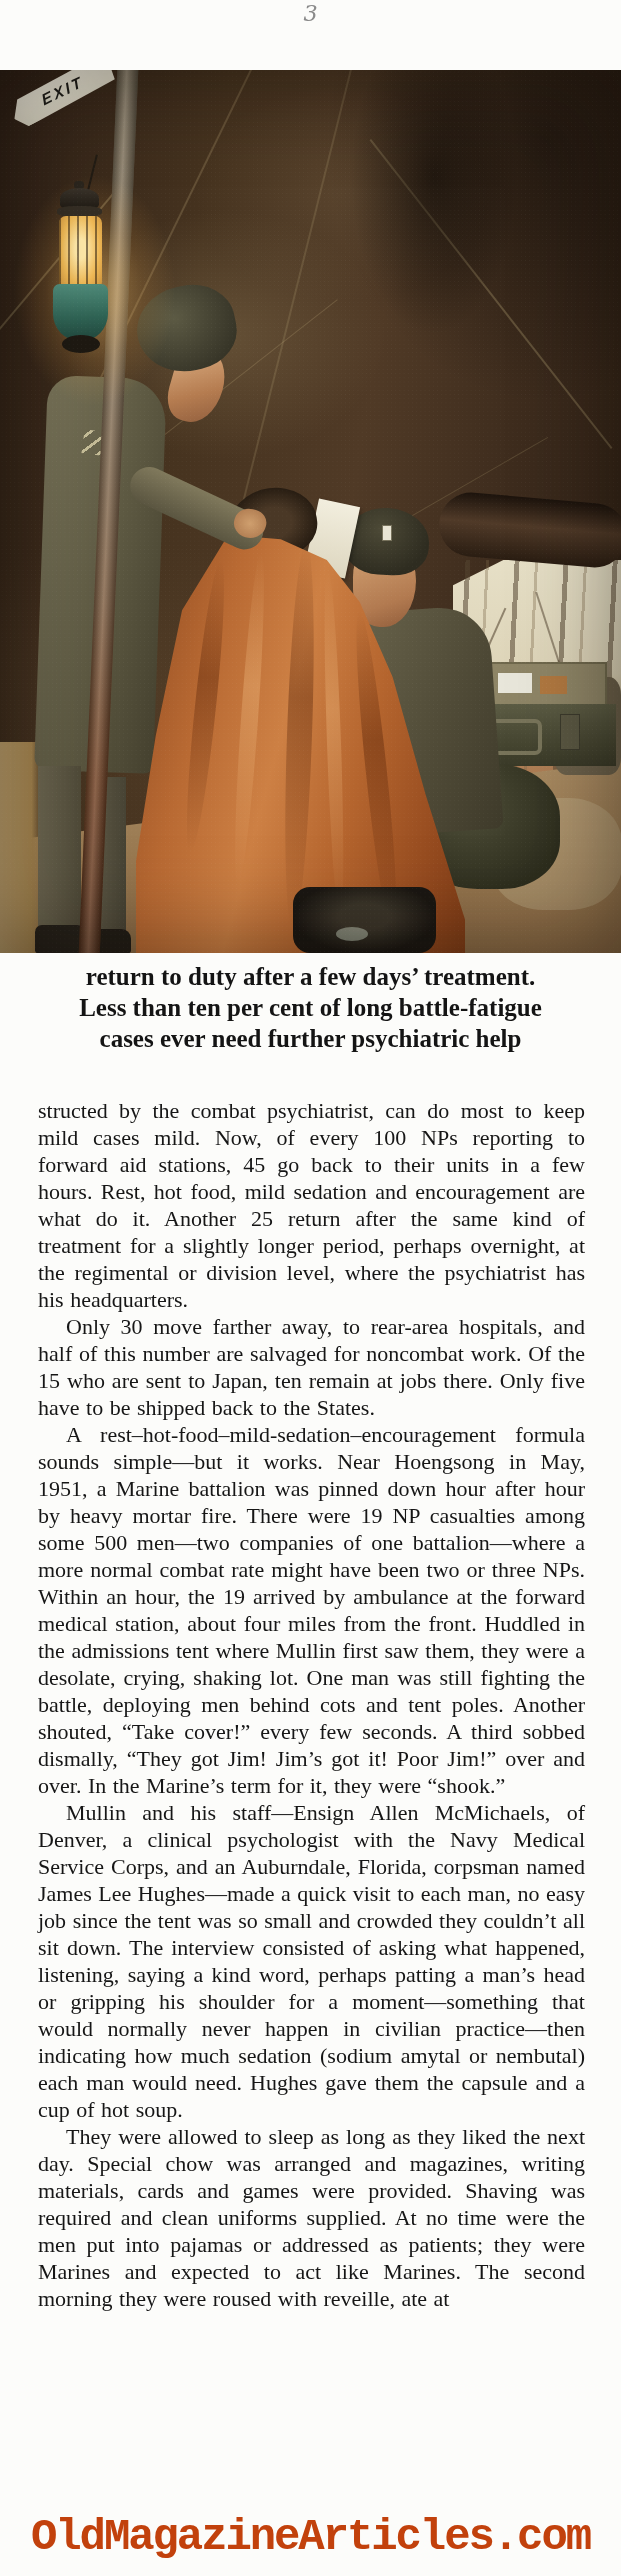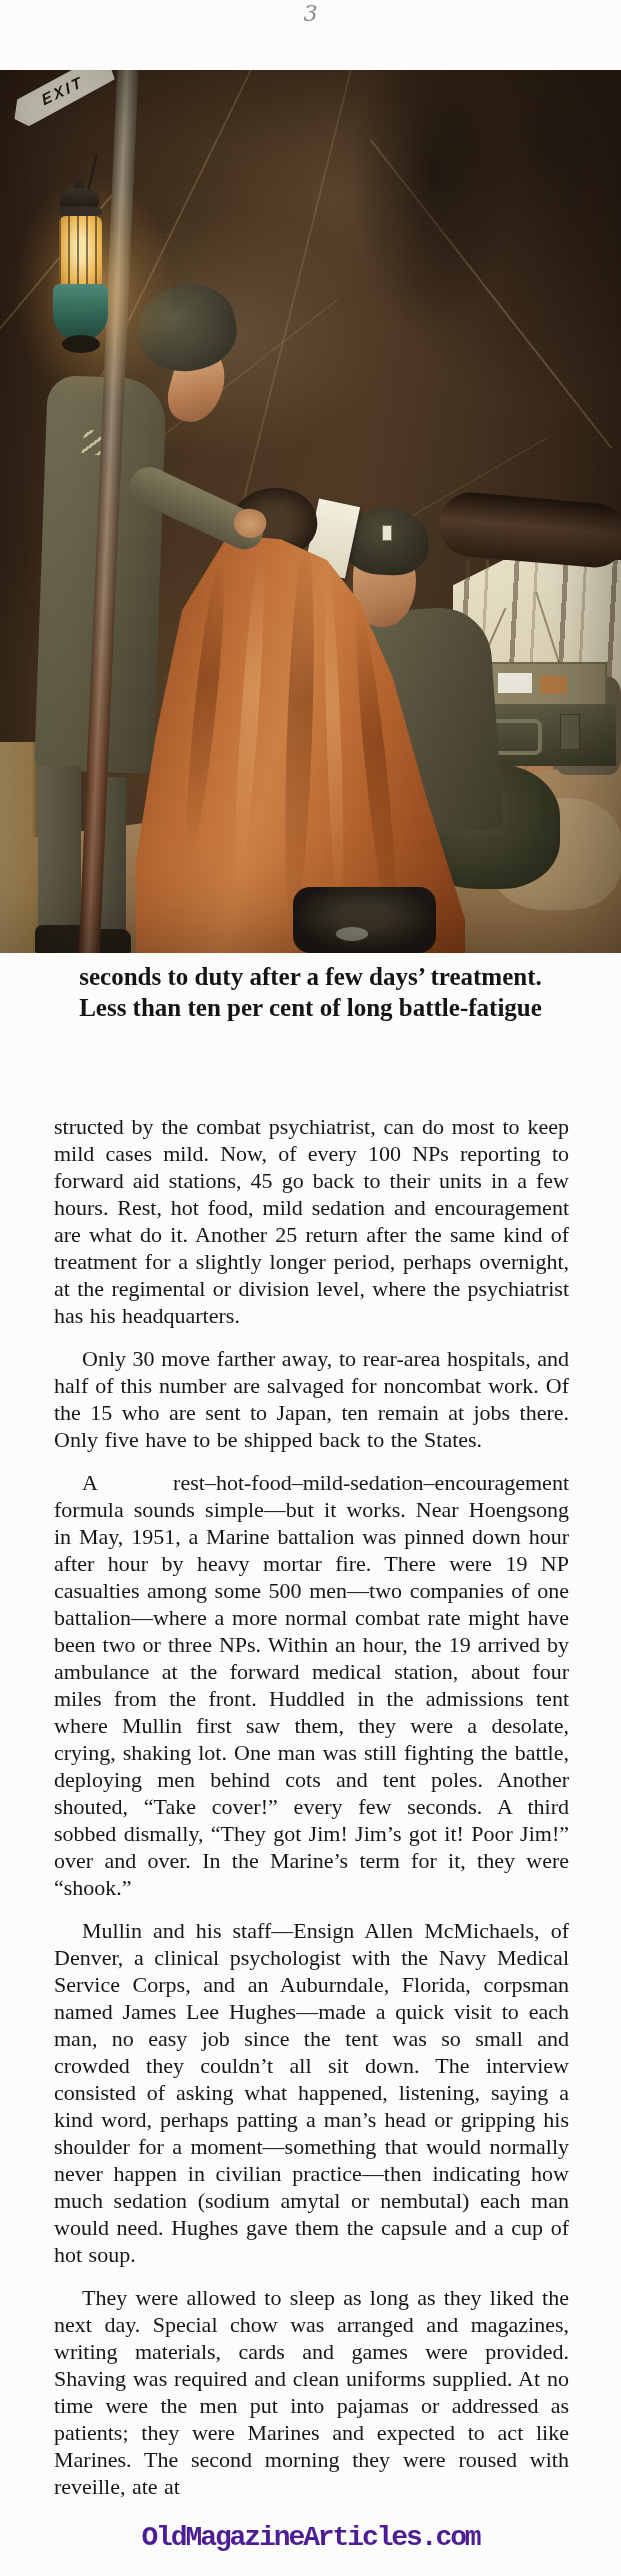--- a/index.html
+++ b/index.html
@@ -55,27 +55,27 @@
   .caption {
     height:129px; padding-top:8.4px; text-align:center;
     font-weight:bold; font-size:25px; line-height:31px; color:#141414;
   }
   
   .article {
     height:1416px; padding:7px 36px 0 38px; overflow:hidden;
     font-size:22px; line-height:27px; color:#161616;
     text-align:justify; word-spacing:1px;
   }
-  .article p { margin:16px; }
+  .article p { margin:0; }
   .article p + p { text-indent:28px; }
   
   .footer { height:59px; text-align:center; }
   .watermark {
     font-family:"Liberation Mono","DejaVu Sans Mono",monospace;
-    font-weight:700; font-size:28px; line-height:49px; color:#4c1d95;
+    font-weight:700; font-size:44px; line-height:49px; color:#c2410c;
     letter-spacing:-2.1px;
   }
 </style>
 </head>
 <body>
 
 <header class="page-header">
   <div class="page-num">3</div>
 </header>
 
@@ -150,22 +150,23 @@
   <i class="ph" style="left:53px;top:214px;width:55px;height:57px;border-radius:12% 12% 48% 48%;background:linear-gradient(175deg,#53907e,#2f6354 60%,#1f443a)"></i>
   <i class="ph" style="left:62px;top:265px;width:38px;height:18px;border-radius:50%;background:#1e1912"></i>
   <i class="ph exit-sign">
     <span>EXIT</span>
   </i>
 
   <i class="ph grain"></i>
 </div>
 
 <div class="caption">
-  <div>seconds to duty after a few days’ treatment.</div>
+  <div>return to duty after a few days’ treatment.</div>
   <div>Less than ten per cent of long battle-fatigue</div>
+  <div>cases ever need further psychiatric help</div>
 </div>
 
 <div class="article">
   <p>structed by the combat psychiatrist, can do most to keep mild cases mild.  Now, of every 100 NPs reporting to forward aid stations, 45 go back to their units in a few hours.  Rest, hot food, mild sedation and encouragement are what do it.  Another 25 return after the same kind of treatment for a slightly longer period, perhaps overnight, at the regimental or division level, where the psychiatrist has his headquarters.</p>
   <p>Only 30 move farther away, to rear-area hospitals, and half of this number are salvaged for noncombat work.  Of the 15 who are sent to Japan, ten remain at jobs there.  Only five have to be shipped back to the States.</p>
   <p>A rest–hot-food–mild-sedation–encouragement formula sounds simple—but it works.  Near Hoengsong in May, 1951, a Marine battalion was pinned down hour after hour by heavy mortar fire.  There were 19 NP casualties among some 500 men—two companies of one battalion—where a more normal combat rate might have been two or three NPs.  Within an hour, the 19 arrived by ambulance at the forward medical station, about four miles from the front.  Huddled in the admissions tent where Mullin first saw them, they were a desolate, crying, shaking lot.  One man was still fighting the battle, deploying men behind cots and tent poles.  Another shouted, “Take cover!” every few seconds.  A third sobbed dismally, “They got Jim! Jim’s got it!  Poor Jim!” over and over.  In the Marine’s term for it, they were “shook.”</p>
   <p>Mullin and his staff—Ensign Allen McMichaels, of Denver, a clinical psychologist with the Navy Medical Service Corps, and an Auburndale, Florida, corpsman named James Lee Hughes—made a quick visit to each man, no easy job since the tent was so small and crowded they couldn’t all sit down.  The interview consisted of asking what happened, listening, saying a kind word, perhaps patting a man’s head or gripping his shoulder for a moment—something that would normally never happen in civilian practice—then indicating how much sedation (sodium amytal or nembutal) each man would need.  Hughes gave them the capsule and a cup of hot soup.</p>
   <p>They were allowed to sleep as long as they liked the next day.  Special chow was arranged and magazines, writing materials, cards and games were provided.  Shaving was required and clean uniforms supplied.  At no time were the men put into pajamas or addressed as patients; they were Marines and expected to act like Marines.  The second morning they were roused with reveille, ate at</p>
 </div>
 

